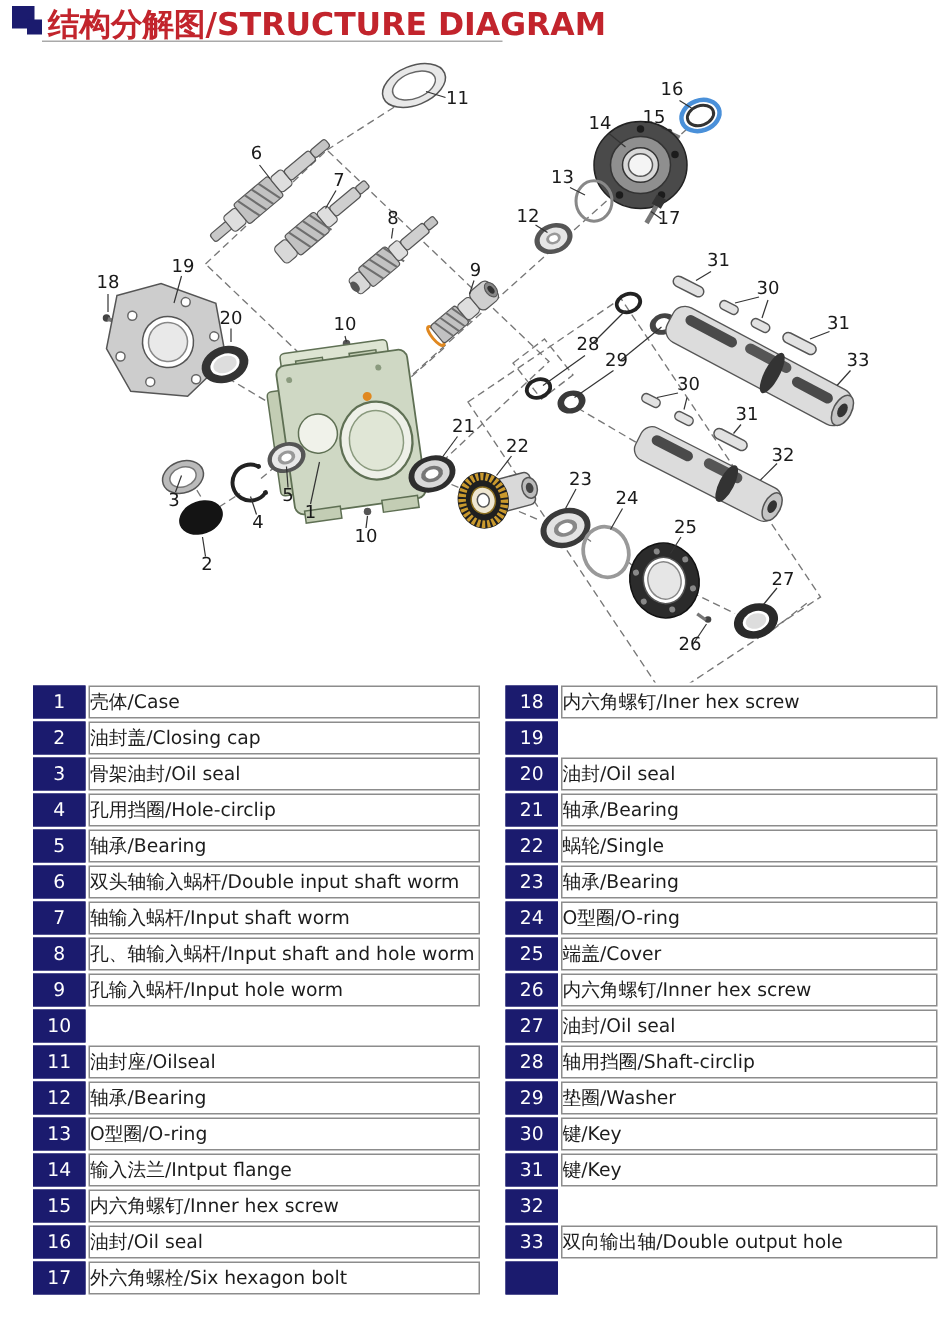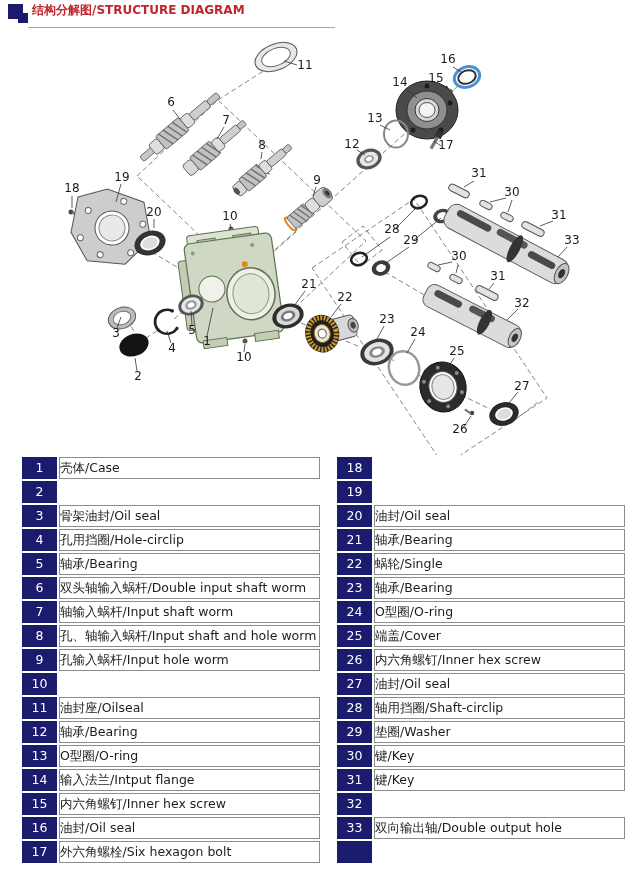--- a/index.html
+++ b/index.html
@@ -1,21 +1,21 @@
 <!DOCTYPE html>
 <html><head>
 <meta charset="utf-8">
 <style>
   html,body{margin:0;padding:0;background:#fff;}
   .page{position:relative;width:633px;height:878px;background:#fff;overflow:hidden;
         font-family:"DejaVu Sans","Liberation Sans",sans-serif;}
   
   .bullet-big{position:absolute;left:8px;top:4px;width:15px;height:15px;background:#1b1b6e;}
   .bullet-small{position:absolute;left:18px;top:13px;width:10px;height:10px;background:#1b1b6e;}
-  .page-title{position:absolute;left:32px;top:2px;font-size:12px;font-weight:bold;color:#c2242c;
+  .page-title{position:absolute;left:32px;top:2px;font-size:21px;font-weight:bold;color:#c2242c;
               white-space:nowrap;letter-spacing:0;}
   .title-underline{position:absolute;left:28px;top:27px;width:307px;height:1px;background:#a9a9a9;}
   
   svg.diagram{position:absolute;left:0;top:0;}
   svg.diagram text{font:12px "DejaVu Sans","Liberation Sans",sans-serif;fill:#1a1a1a;text-anchor:middle;}
   
   .parts-table{position:absolute;left:22px;top:457px;width:603px;display:flex;gap:17px;}
   .tcol{display:flex;flex-direction:column;}
   .tcol.left{width:298px;}
   .tcol.right{width:288px;}
@@ -376,20 +376,21 @@
   <div class="parts-table">
     <div class="tcol left">
 
         <div class="row">
           <div class="no">1</div>
           <div class="nm">壳体/Case</div>
         </div>
 
         <div class="row">
           <div class="no">2</div>
+          <div class="nm">油封盖/Closing cap</div>
         </div>
 
         <div class="row">
           <div class="no">3</div>
           <div class="nm">骨架油封/Oil seal</div>
         </div>
 
         <div class="row">
           <div class="no">4</div>
           <div class="nm">孔用挡圈/Hole-circlip</div>
@@ -456,20 +457,21 @@
 
         <div class="row">
           <div class="no">17</div>
           <div class="nm">外六角螺栓/Six hexagon bolt</div>
         </div>
       </div>
     <div class="tcol right">
 
         <div class="row">
           <div class="no">18</div>
+          <div class="nm">内六角螺钉/Iner hex screw</div>
         </div>
 
         <div class="row">
           <div class="no">19</div>
         </div>
 
         <div class="row">
           <div class="no">20</div>
           <div class="nm">油封/Oil seal</div>
         </div>

